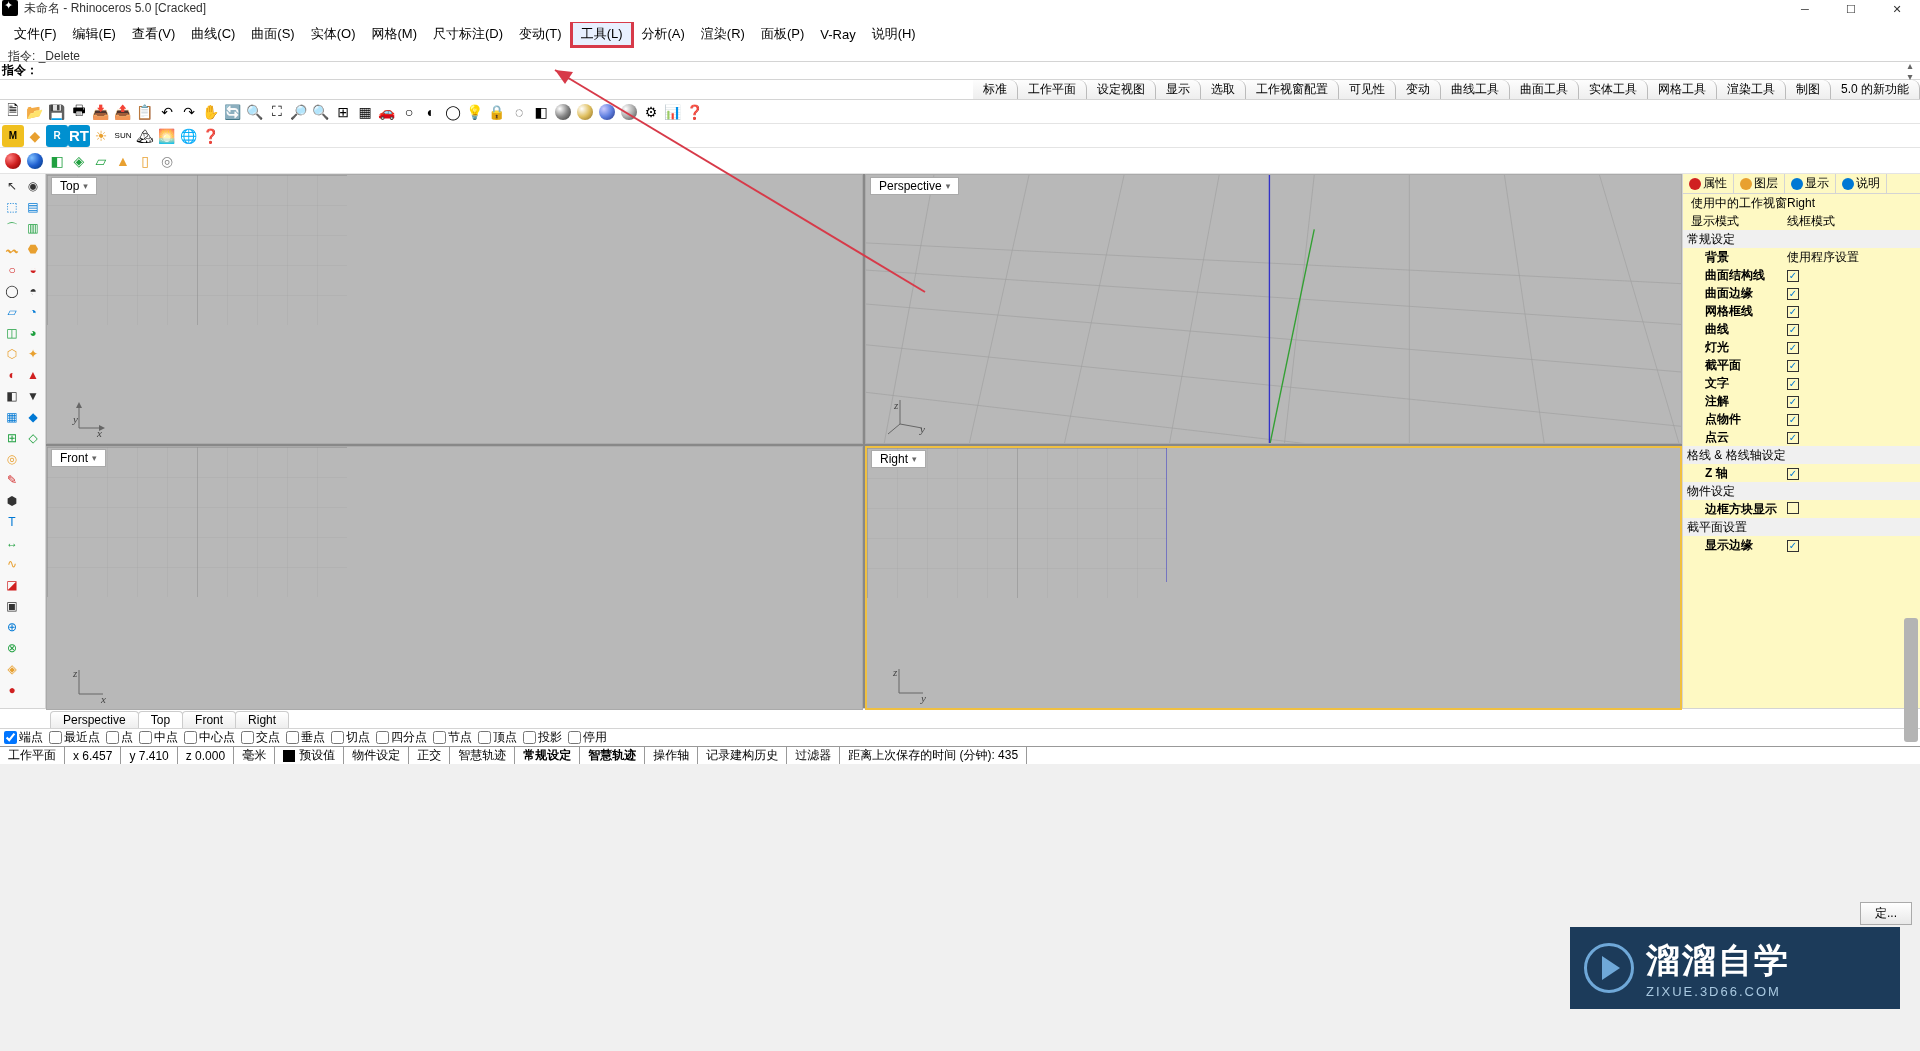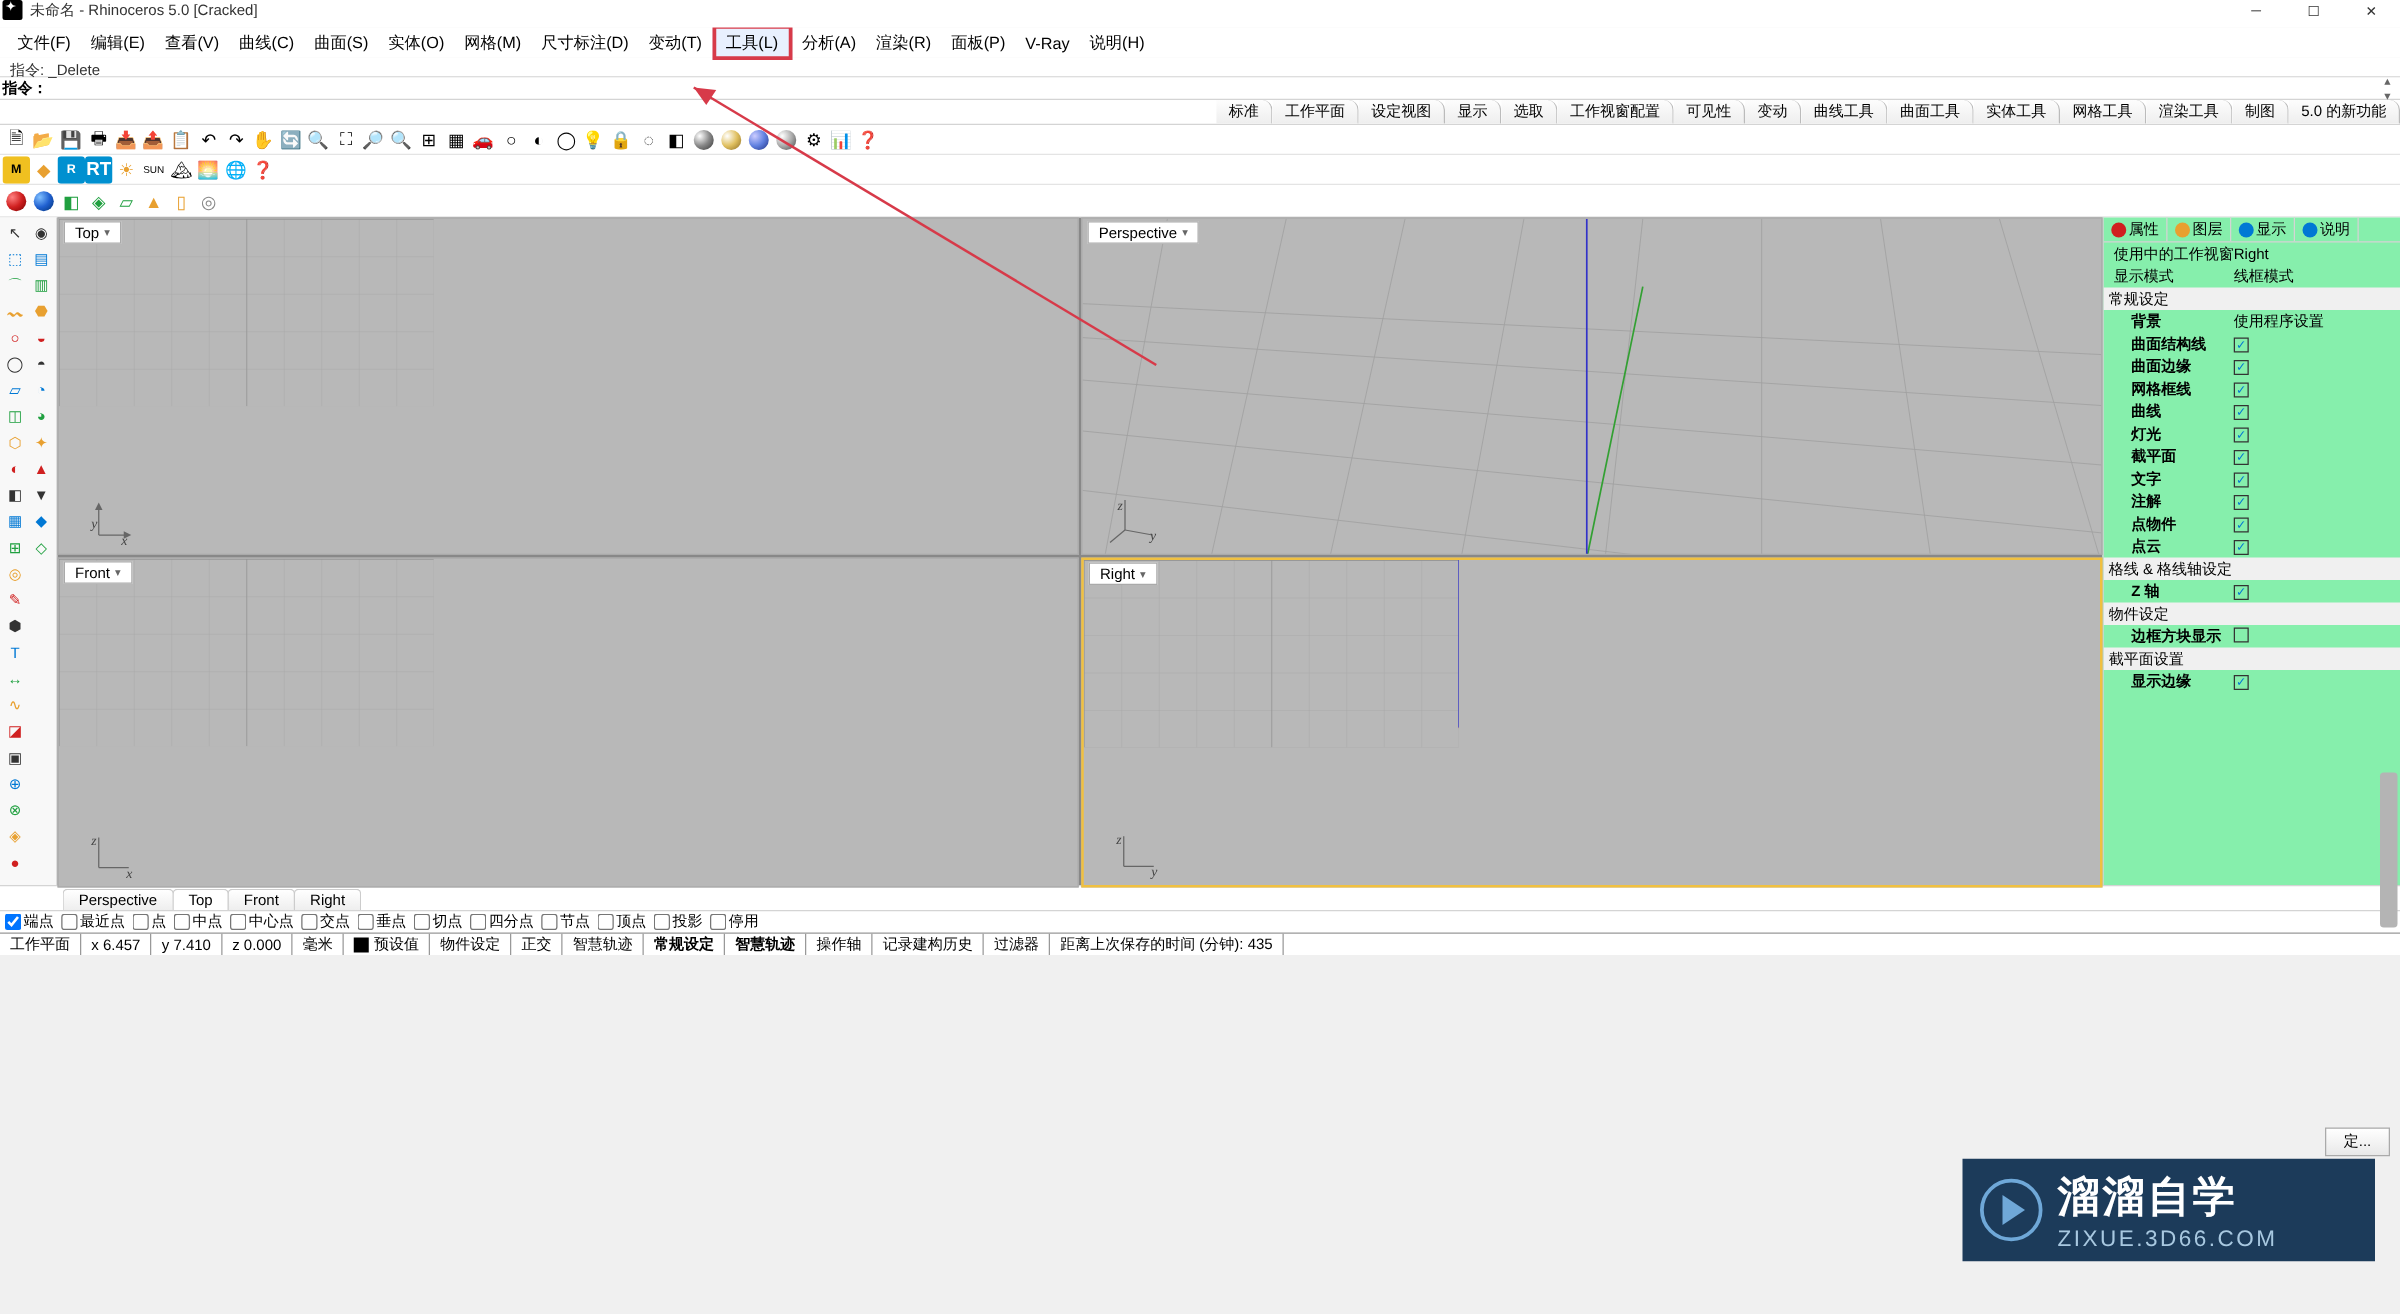--- a/index.html
+++ b/index.html
@@ -27,21 +27,21 @@
 .sidebar .sbtn { width: 20px; height: 20px; display: inline-flex; align-items: center; justify-content: center; font-size: 12px; border: 0px solid #ddd; }
 .viewports { flex: 1; display: grid; grid-template-columns: 1fr 1fr; grid-template-rows: 270px 264px; gap: 2px; background: #888; padding: 0; }
 .vp { background: #b8b8b8; position: relative; overflow: hidden; }
 .vp-label { position: absolute; top: 2px; left: 4px; background: #fff; padding: 1px 8px; font-size: 12px; border: 1px solid #aaa; display:flex; align-items:center;}
 .vp-label::after { content: "▾"; font-size: 9px; margin-left: 4px; color:#666;}
 .vp .grid { position: absolute; inset: 0; }
 .vp .axis-x { stroke: #c83232; stroke-width: 1; }
 .vp .axis-y { stroke: #32a032; stroke-width: 1; }
 .vp .axis-z { stroke: #3232c8; stroke-width: 1; }
 .vp .origin-lbl { position: absolute; font-size: 11px; color: #444; font-family: serif; font-style: italic;}
-.rightpanel { width: 238px; background: #86efac; border-left: 1px solid #d4d4d4; font-size: 12px; }
+.rightpanel { width: 238px; background: #fef9c3; border-left: 1px solid #d4d4d4; font-size: 12px; }
 .rp-tabs { display: flex; height: 20px; border-bottom: 1px solid #d4d4d4; }
 .rp-tab { padding: 2px 6px; display: flex; align-items: center; gap: 2px; border-right: 1px solid #d4d4d4; }
 .rp-tab .ic { width: 12px; height: 12px; border-radius: 50%; }
 .rp-body { padding: 0; }
 .rp-row { display: flex; align-items: center; height: 18px; padding: 0 4px; font-size: 12px;}
 .rp-row .rl { width: 100px; padding-left: 4px;}
 .rp-row.h { background: #f0f0f0; font-weight: normal; }
 .rp-row.sub .rl { padding-left: 18px; font-weight: bold; }
 .rp-row .rv { flex:1; }
 .rp-row .cb { width:12px; height:12px; border:1px solid #333; display:inline-flex; align-items:center; justify-content:center; font-size:10px; color:#0078d4;}
@@ -53,21 +53,21 @@
 .osnap input { margin-right: 2px; }
 .status { height: 18px; background: #fff; display: flex; align-items: center; font-size: 12px; border-top: 1px solid #999;}
 .status .cell { padding: 0 8px; border-right: 1px solid #999; height:100%; display:flex; align-items:center;}
 .status .cell.bold { font-weight: bold; }
 .status .pst { width:12px; height:12px; background:#000; margin-right:4px;}
 .arrow-anno { position: absolute; left: 515px; top: 62px; pointer-events: none; z-index:50;}
 .watermark { position: absolute; right: 20px; bottom: 42px; width: 330px; height: 82px; background: #1c3b5a; color: #fff; display: flex; align-items: center; padding: 8px 14px; z-index:60;}
 .watermark .play { width: 50px; height: 50px; border: 3px solid #6fa8d8; border-radius: 50%; display: flex; align-items: center; justify-content: center; margin-right: 12px;}
 .watermark .play::after { content: ""; border-left: 18px solid #6fa8d8; border-top: 12px solid transparent; border-bottom: 12px solid transparent; margin-left: 4px;}
 .watermark .big { font-size: 34px; font-weight: bold; letter-spacing: 2px; }
-.watermark .sm { font-size: 18px; letter-spacing: 2px; color: #a8c8e0;}
+.watermark .sm { font-size: 13px; letter-spacing: 2px; color: #a8c8e0;}
 .cutbtn { position:absolute; right: 8px; bottom: 126px; padding: 2px 14px; border:1px solid #aaa; background:linear-gradient(#fff,#e8e8e8); font-size:12px; z-index:55;}
 .scrollthumb { position:absolute; right:2px; width:14px; height:124px; background:#b4b4b4; border-radius:3px; z-index:55;}
 .ball{width:16px;height:16px;border-radius:50%;display:inline-block;}
 </style>
 </head>
 <body>
 
 <div class="titlebar">
   <div class="app-icon"></div>
   <div class="title">未命名 - Rhinoceros 5.0 [Cracked]</div>

